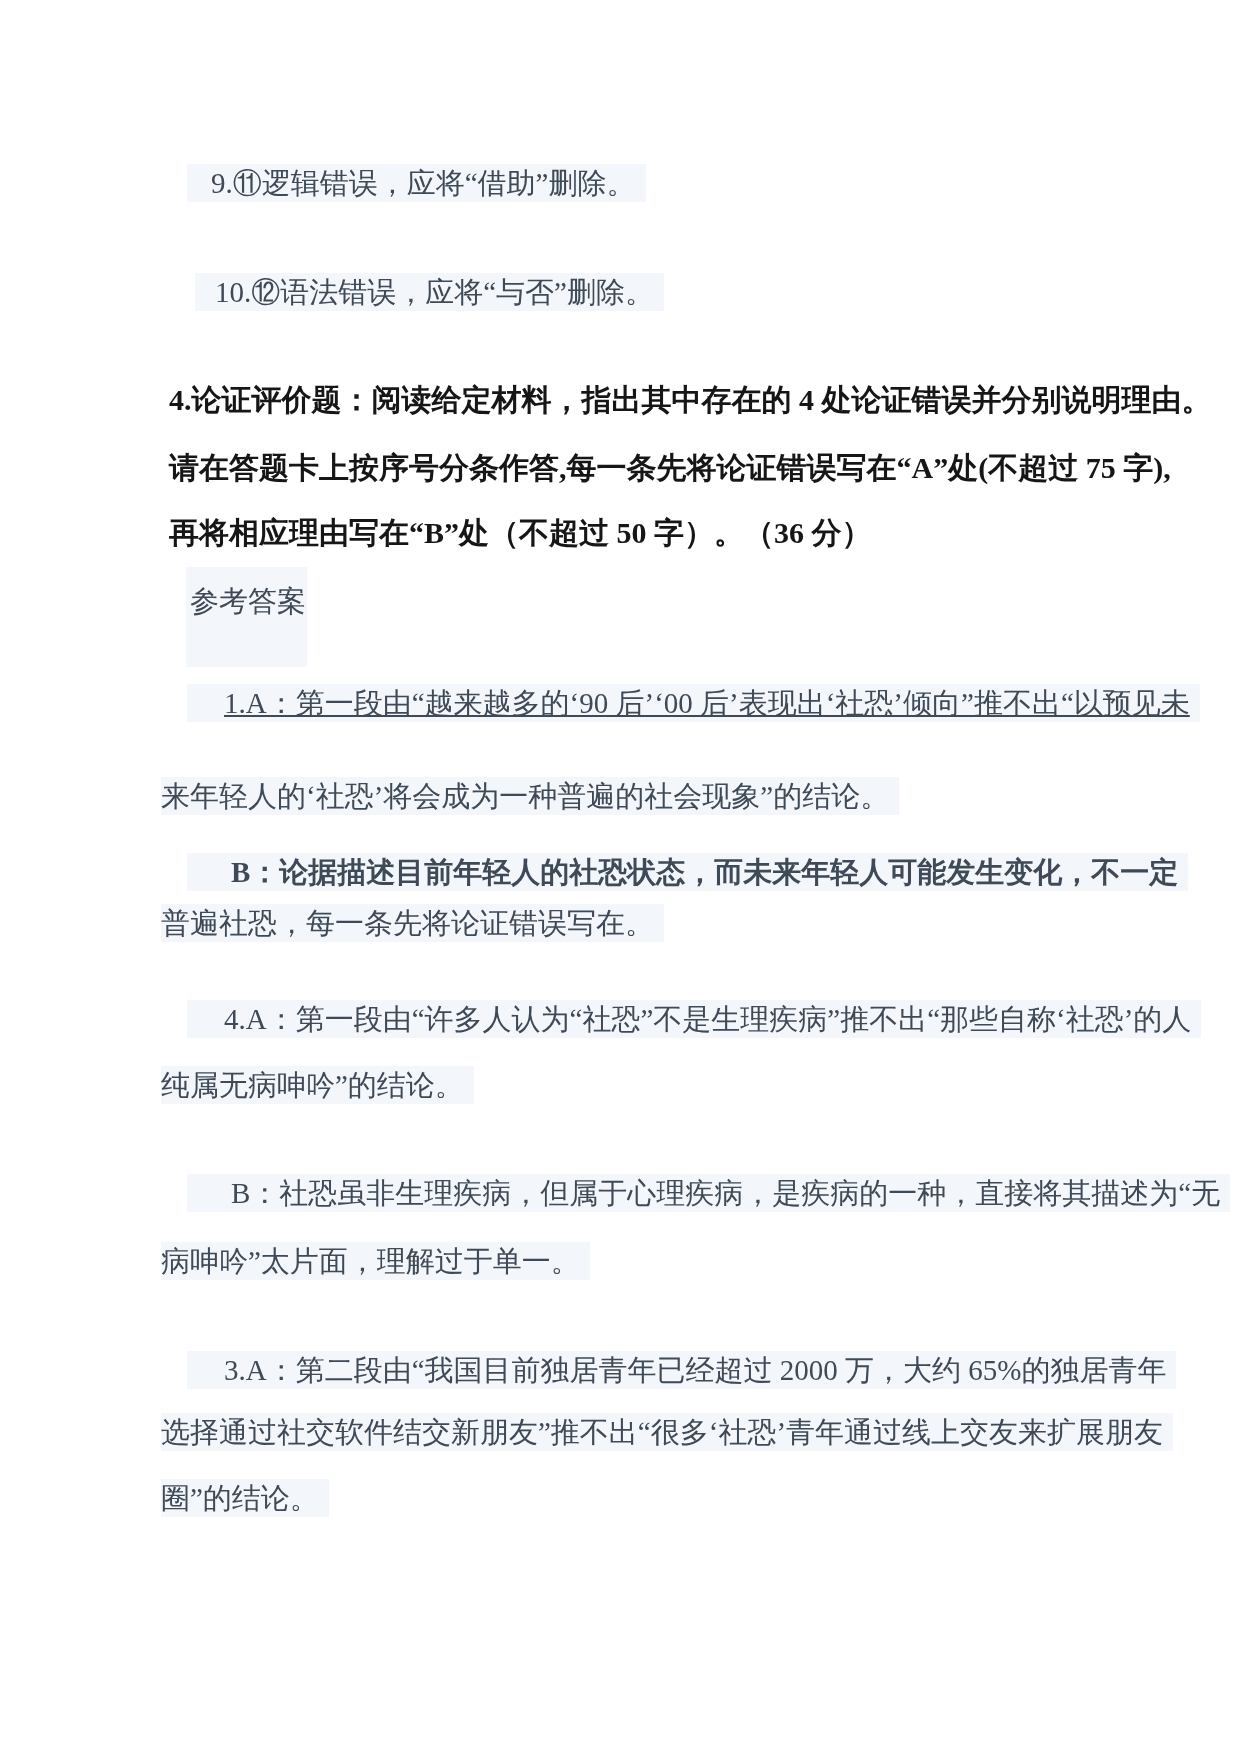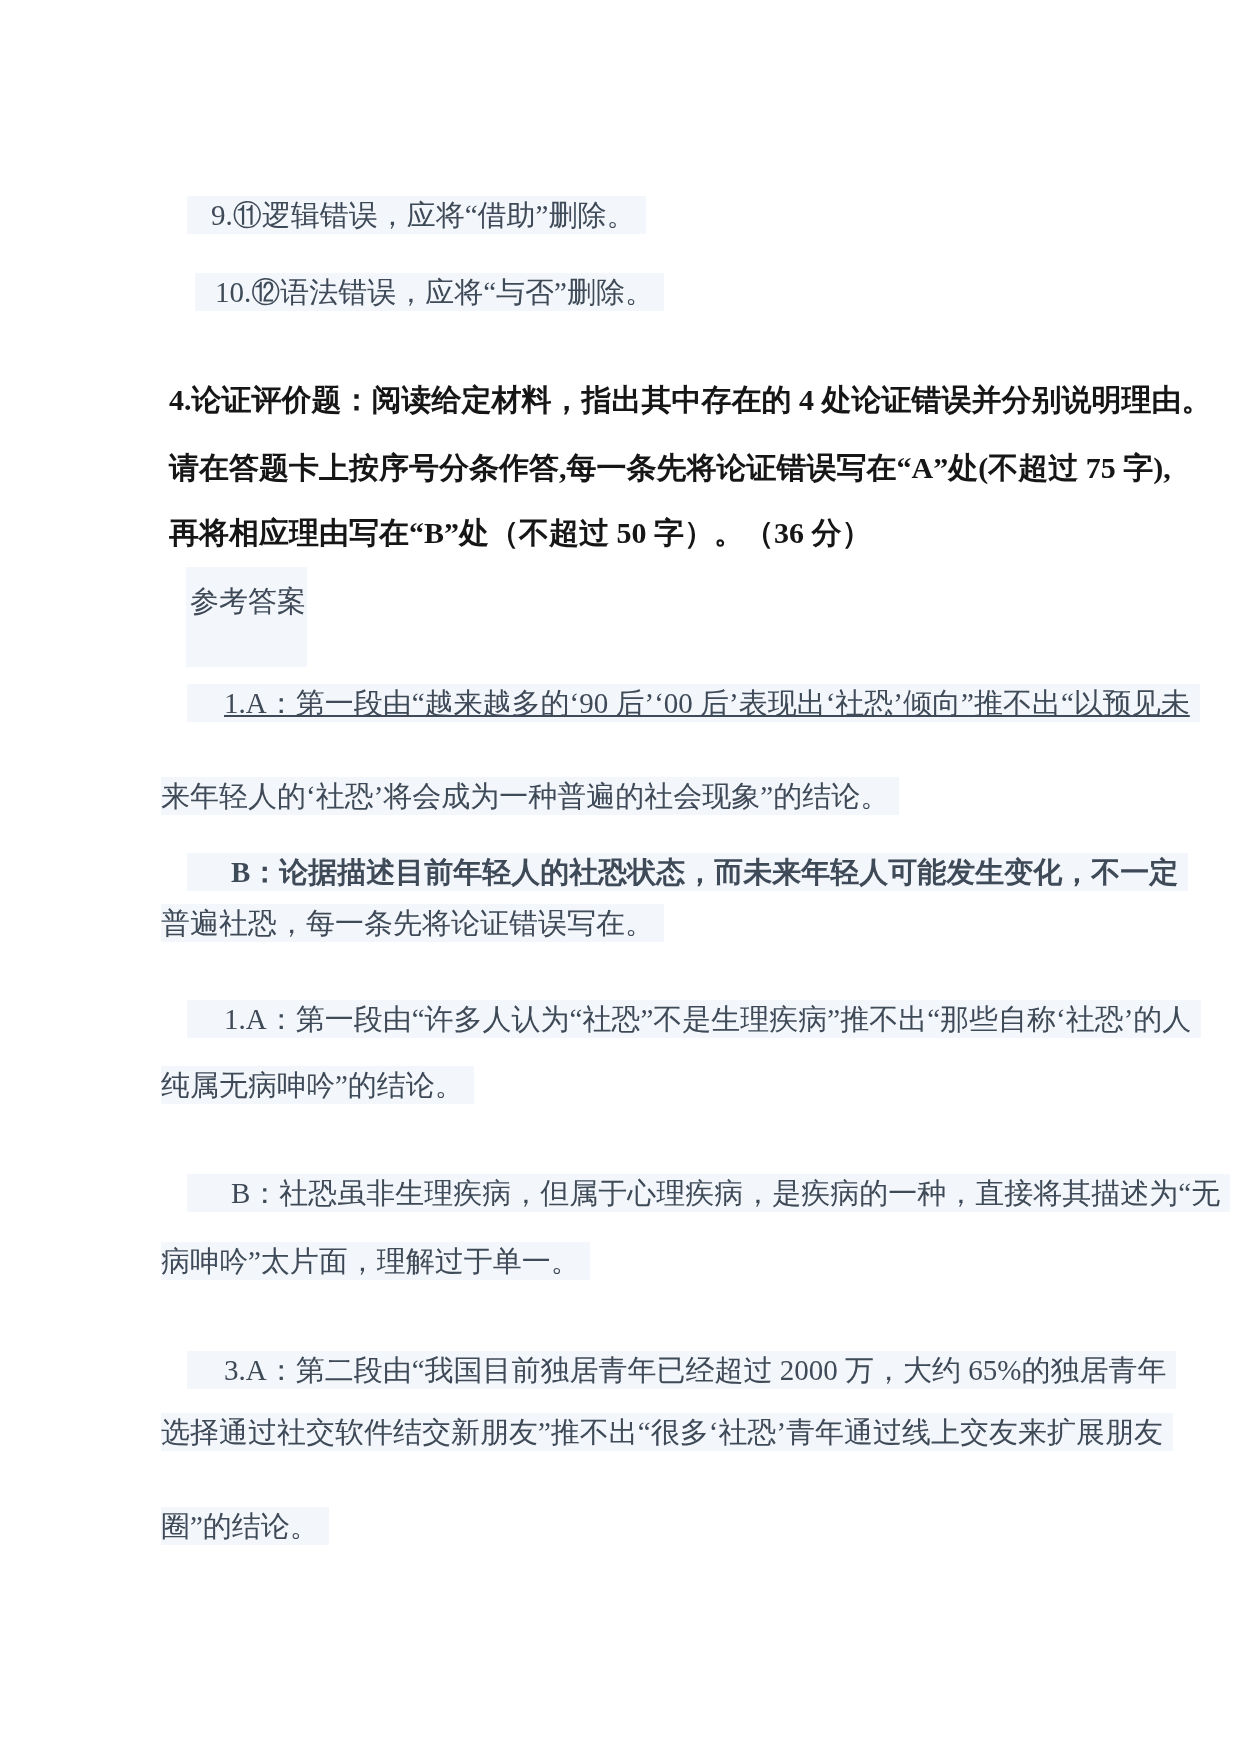--- a/index.html
+++ b/index.html
@@ -39,31 +39,31 @@
     line-height:38px;
     padding-right:10px;
   }
   .plain{display:inline-block;margin-left:7px;}
 </style>
 </head>
 <body>
 
 <div class="page">
   <div id="content">
-      <div class="line" style="left: 187px; top: 164px;"><span class="hl" style="padding-left: 24px; margin-top: 32px;">9.⑪逻辑错误，应将“借助”删除。</span></div>
+      <div class="line" style="left: 187px; top: 164px;"><span class="hl" style="padding-left: 24px;">9.⑪逻辑错误，应将“借助”删除。</span></div>
       <div class="line" style="left: 195px; top: 273px;"><span class="hl" style="padding-left: 20px;">10.⑫语法错误，应将“与否”删除。</span></div>
       <div class="line bold" style="left: 162px; top: 381px;"><span class="plain">4.论证评价题：阅读给定材料，指出其中存在的 4 处论证错误并分别说明理由。</span></div>
       <div class="line bold" style="left: 162px; top: 449px;"><span class="plain">请在答题卡上按序号分条作答,每一条先将论证错误写在“A”处(不超过 75 字),</span></div>
       <div class="line bold" style="left: 162px; top: 514px;"><span class="plain">再将相应理由写在“B”处（不超过 50 字）。（36 分）</span></div>
       <div class="line" style="left: 186px; top: 567px; height: 100px;"><span class="hl" style="width: 121px; height: 100px; padding-top: 16px; padding-left: 4px; line-height: 36px;">参考答案</span></div>
       <div class="line" style="left: 187px; top: 684px;"><span class="hl" style="padding-left: 37px; text-decoration: underline;">1.A：第一段由“越来越多的‘90 后’‘00 后’表现出‘社恐’倾向”推不出“以预见未</span></div>
       <div class="line" style="left: 161px; top: 745px; margin-top: 32px;"><span class="hl">来年轻人的‘社恐’将会成为一种普遍的社会现象”的结论。</span></div>
       <div class="line" style="left: 187px; top: 853px;"><span class="hl" style="padding-left: 44px; font-weight: bold;">B：论据描述目前年轻人的社恐状态，而未来年轻人可能发生变化，不一定</span></div>
       <div class="line" style="left: 161px; top: 904px;"><span class="hl">普遍社恐，每一条先将论证错误写在。</span></div>
-      <div class="line" style="left: 187px; top: 1000px;"><span class="hl" style="padding-left: 37px;">1.A：第一段由“许多人认为“社恐”不是生理疾病”推不出“那些自称‘社恐’的人</span></div>
+      <div class="line" style="left: 187px; top: 1000px;"><span class="hl" style="padding-left: 37px;">4.A：第一段由“许多人认为“社恐”不是生理疾病”推不出“那些自称‘社恐’的人</span></div>
       <div class="line" style="left: 161px; top: 1066px;"><span class="hl">纯属无病呻吟”的结论。</span></div>
       <div class="line" style="left: 187px; top: 1174px;"><span class="hl" style="padding-left: 44px;">B：社恐虽非生理疾病，但属于心理疾病，是疾病的一种，直接将其描述为“无</span></div>
       <div class="line" style="left: 161px; top: 1242px;"><span class="hl">病呻吟”太片面，理解过于单一。</span></div>
       <div class="line" style="left: 187px; top: 1351px;"><span class="hl" style="padding-left: 37px;">3.A：第二段由“我国目前独居青年已经超过 2000 万，大约 65%的独居青年</span></div>
       <div class="line" style="left: 161px; top: 1413px;"><span class="hl">选择通过社交软件结交新朋友”推不出“很多‘社恐’青年通过线上交友来扩展朋友</span></div>
-      <div class="line" style="left: 161px; top: 1479px; margin-top: 28px;"><span class="hl">圈”的结论。</span></div>
+      <div class="line" style="left: 161px; top: 1479px;"><span class="hl">圈”的结论。</span></div>
     </div>
 </div>
 
 </body></html>

